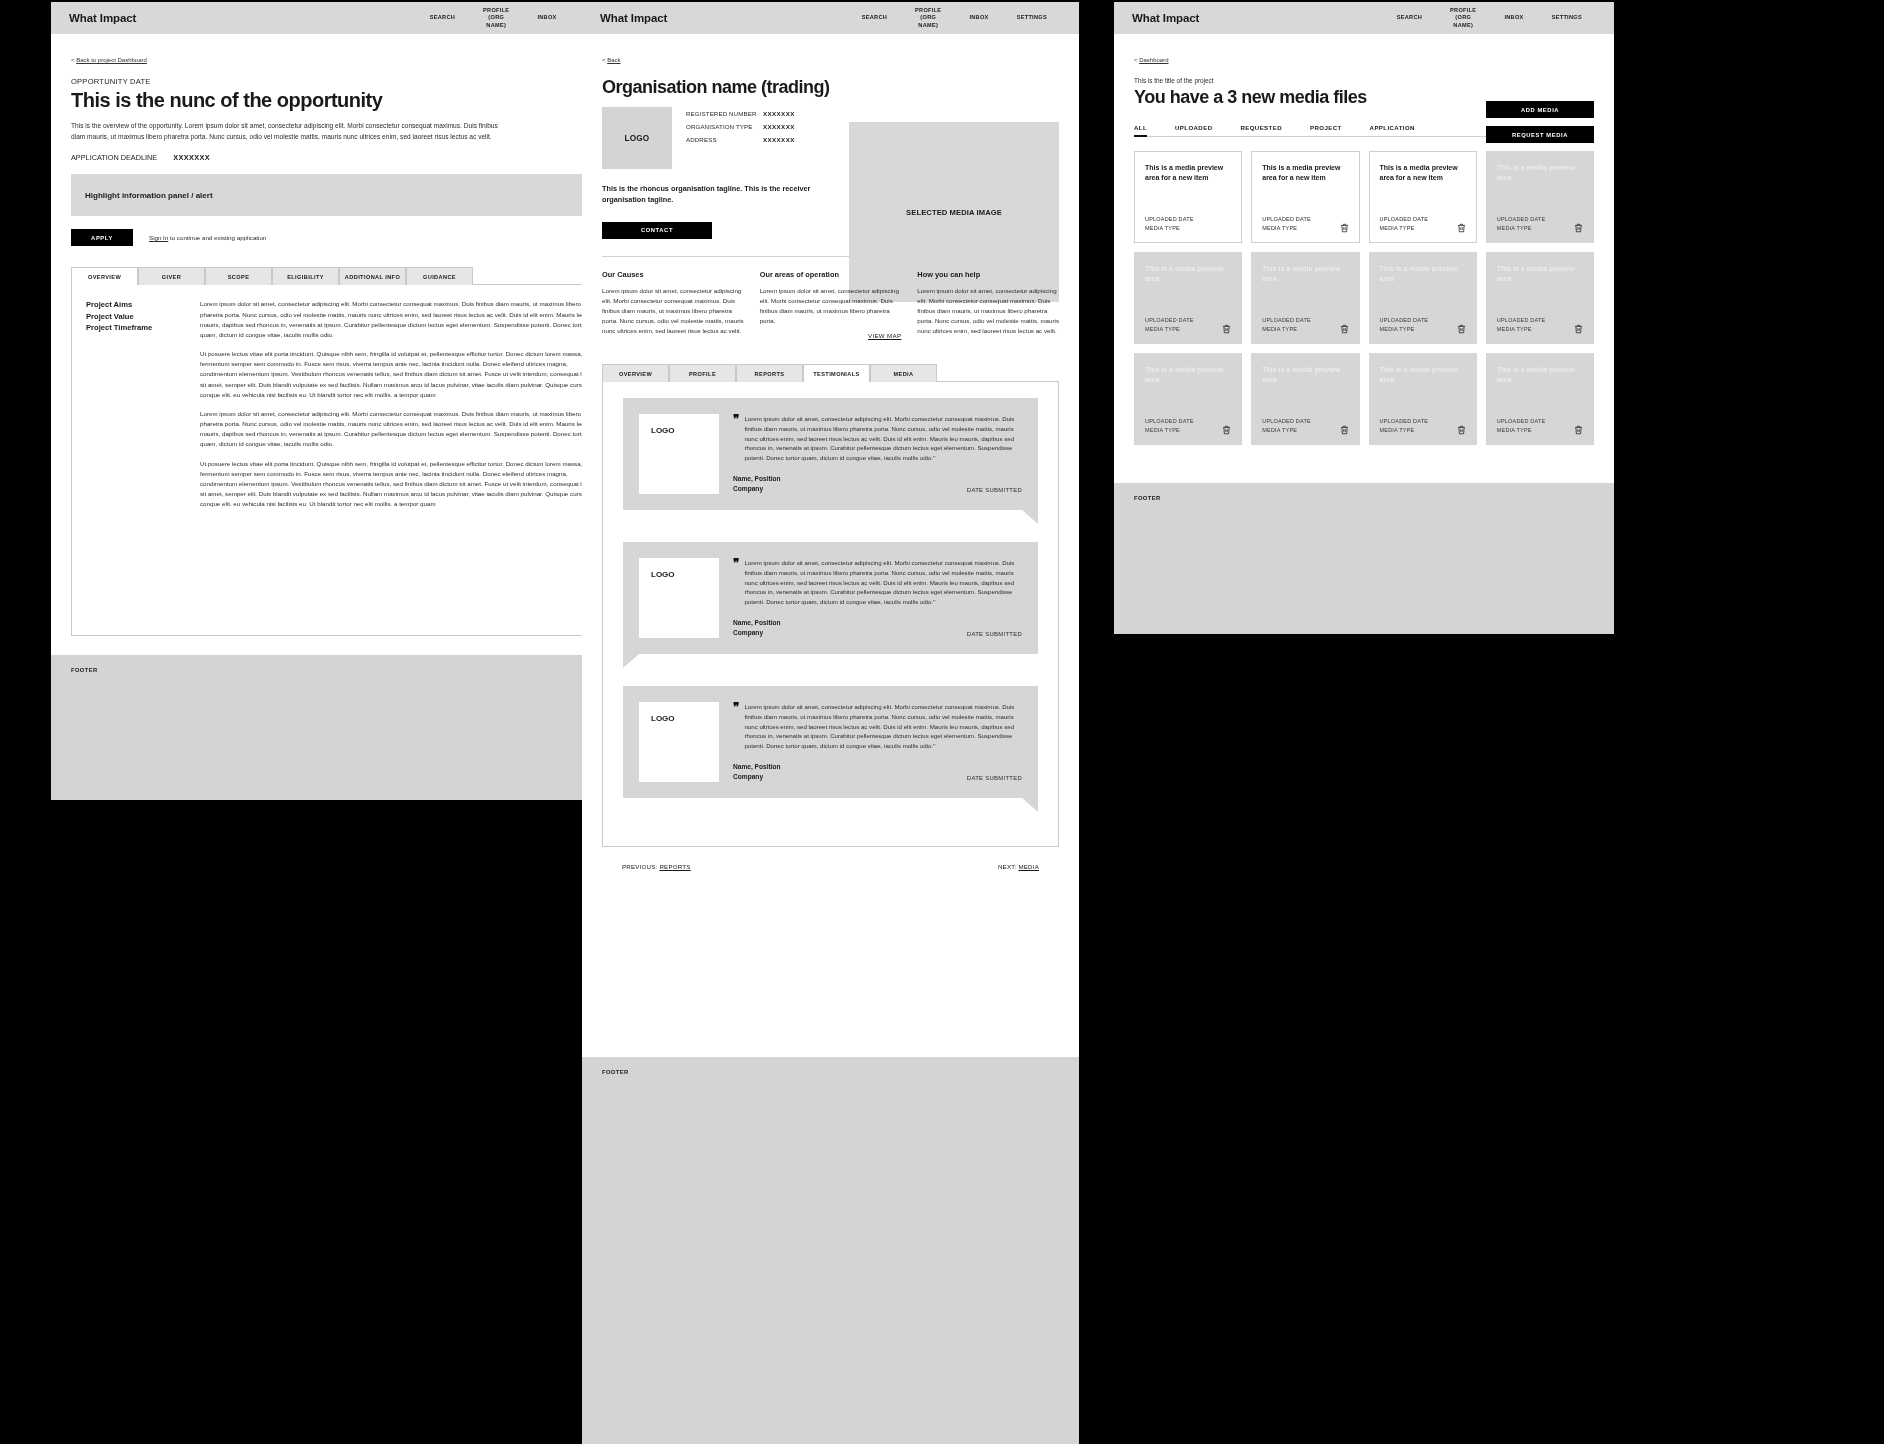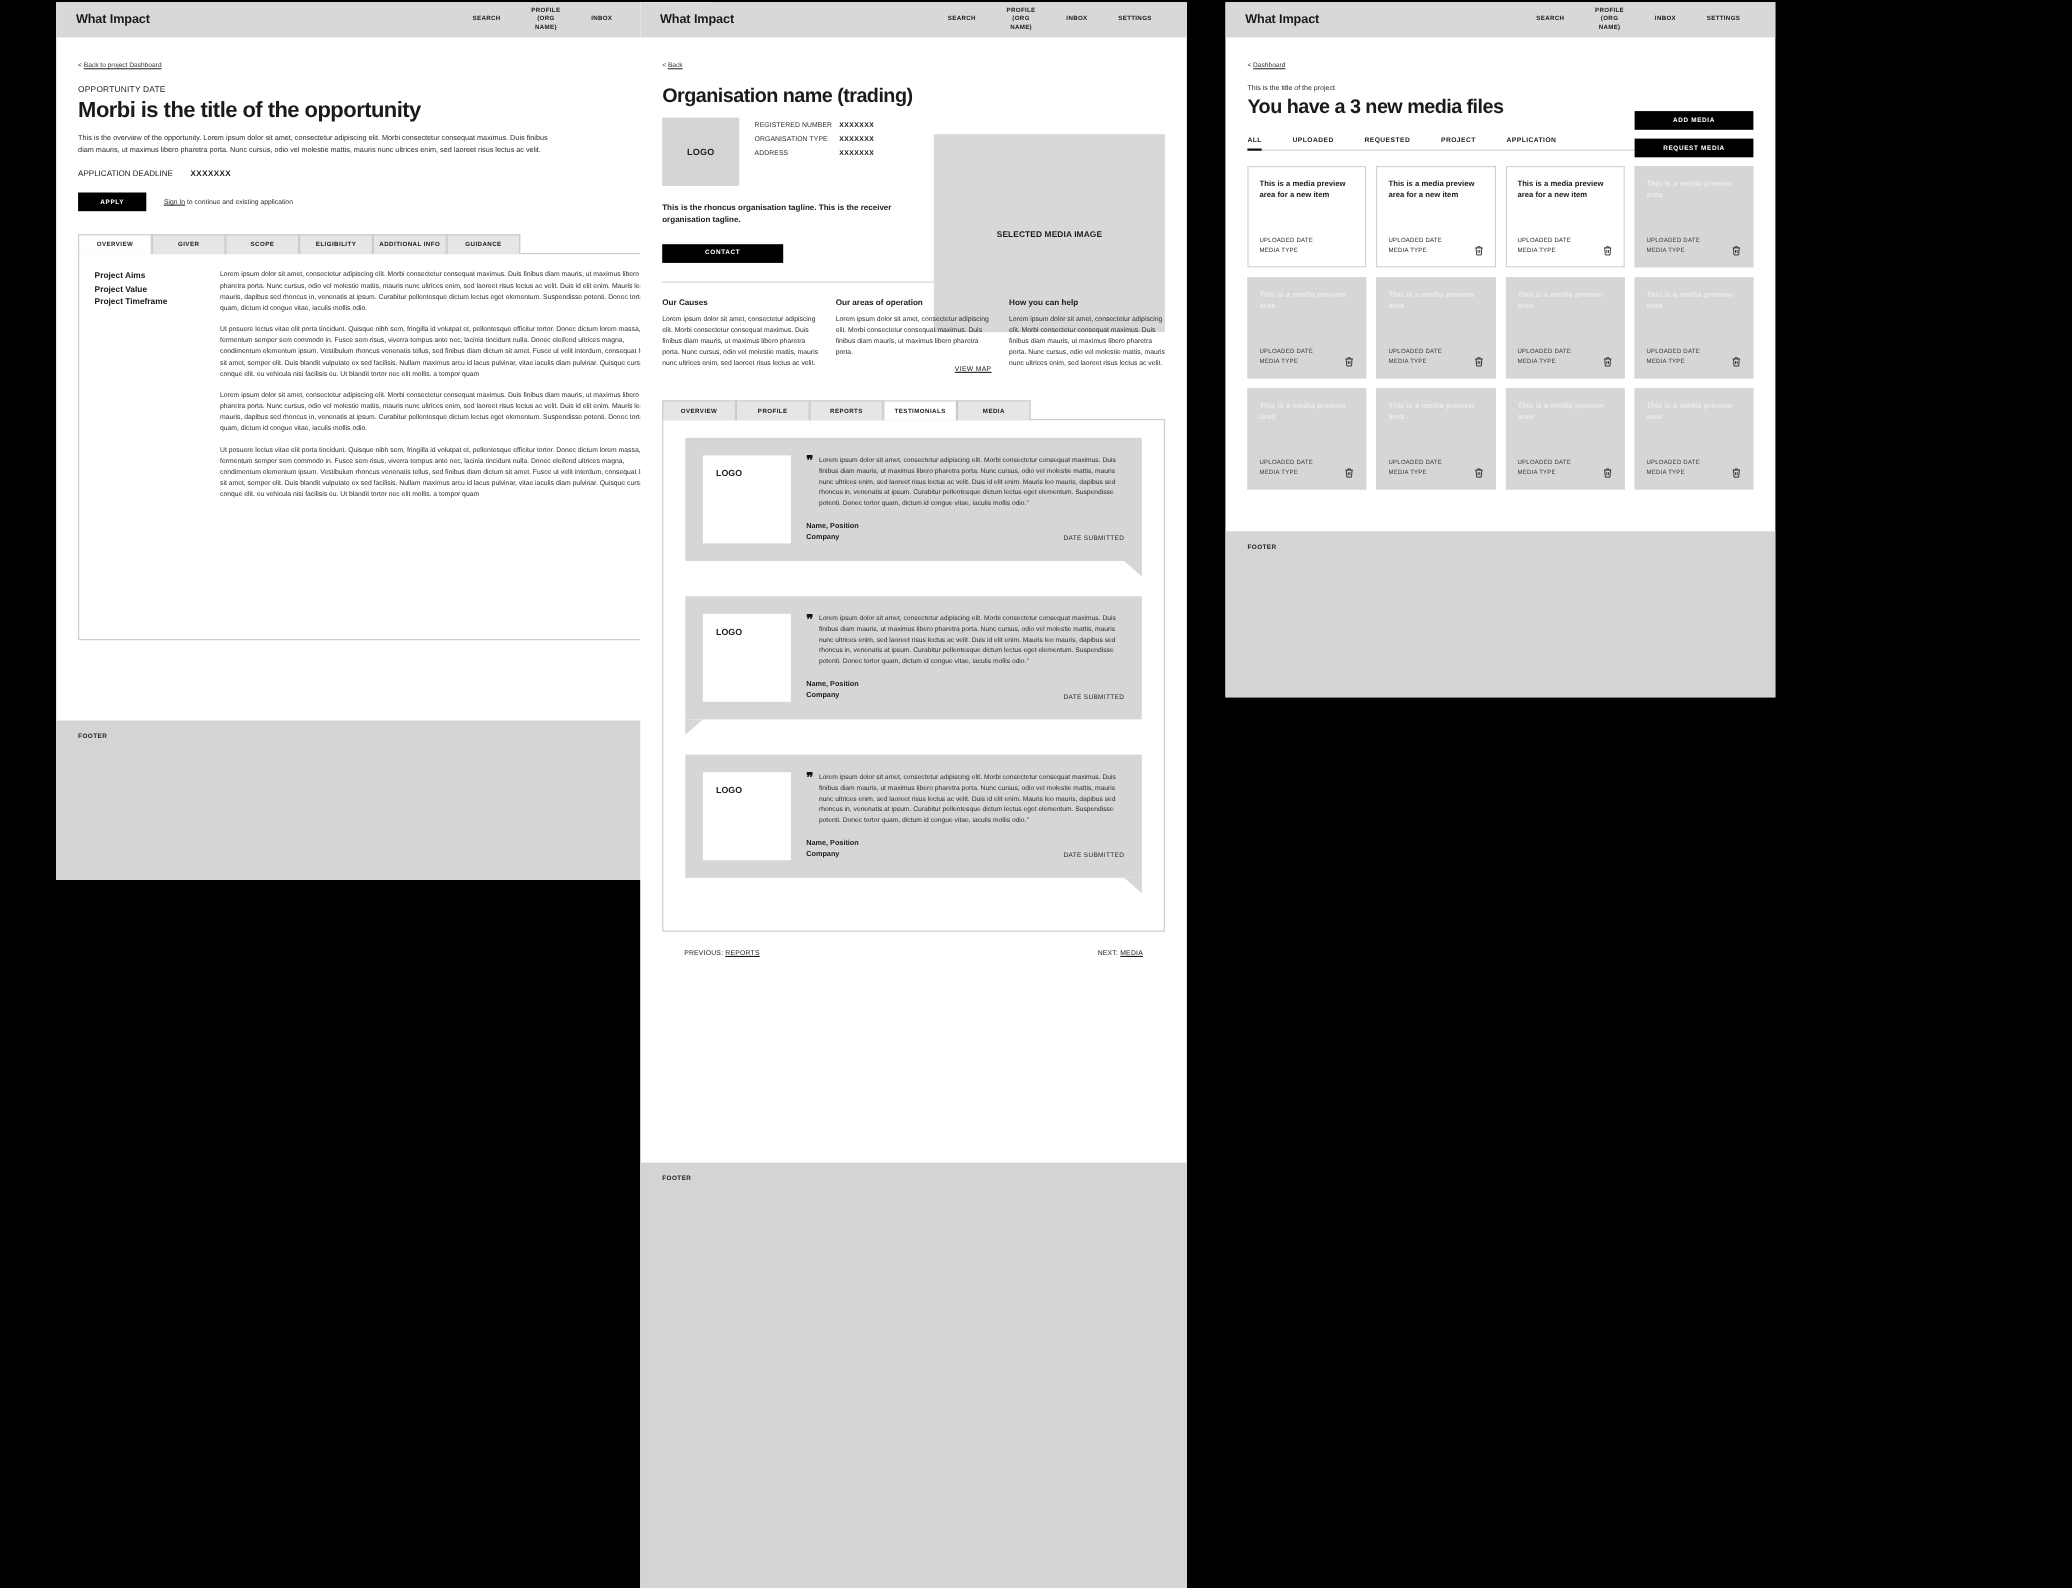--- a/index.html
+++ b/index.html
@@ -200,28 +200,31 @@
 NAME)</a>
         <a href="#">INBOX</a>
         <a href="#">SETTINGS</a>
       </nav>
     </div>
 
     <div class="content">
       <a class="backlink" href="#">&lt; <u>Back to project Dashboard</u></a>
 
       <div class="eyebrow">OPPORTUNITY DATE</div>
-      <h1 class="title">Morbi is the title of the opportunity</h1>
+      <h1 class="title">This is the nunc of the opportunity</h1>
       <p class="lead">This is the overview of the opportunity. Lorem ipsum dolor sit amet, consectetur adipiscing elit. Morbi consectetur consequat maximus. Duis finibus diam mauris, ut maximus libero pharetra porta. Nunc cursus, odio vel molestie mattis, mauris nunc ultrices enim, sed laoreet risus lectus ac velit.</p>
 
       <div class="deadline">
         <span>APPLICATION DEADLINE</span>
         <span class="val">XXXXXXX</span>
       </div>
 
+      <div class="alert">
+        <span>Highlight information panel / alert</span>
+      </div>
 
       <div class="cta-row">
         <button class="btn-black btn-apply">APPLY</button>
         <div class="signin-note"><u>Sign In</u><span> to continue and existing application</span></div>
       </div>
 
       <div class="tabs">
         <div class="tab active">OVERVIEW</div>
         <div class="tab">GIVER</div>
         <div class="tab">SCOPE</div>

